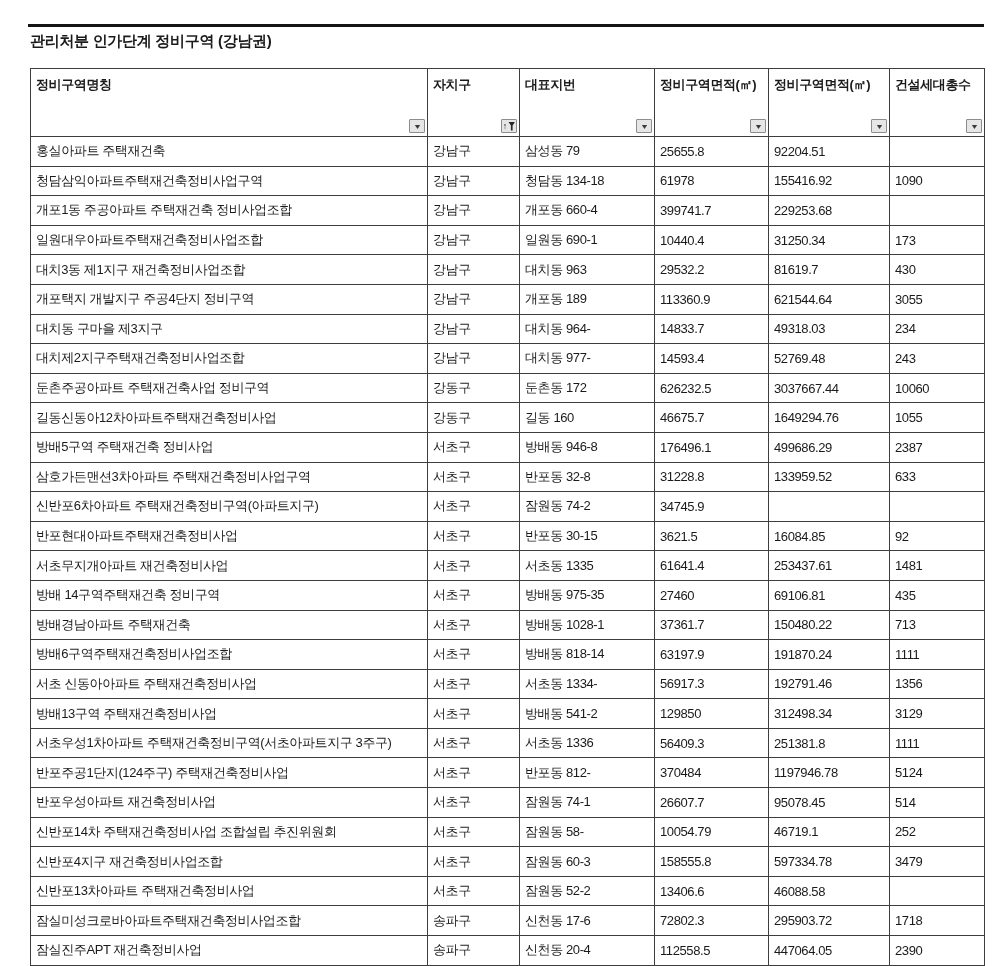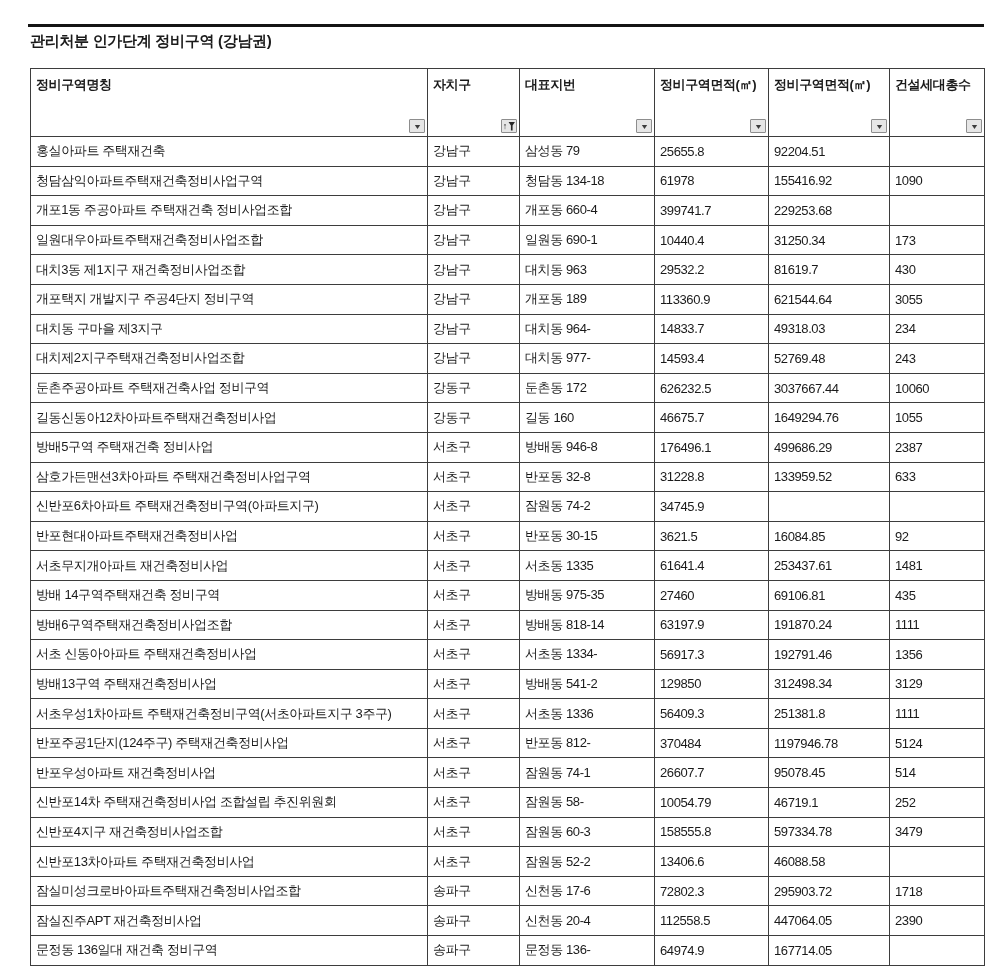--- a/index.html
+++ b/index.html
@@ -211,20 +211,28 @@
       </tr>
       <tr>
         <td>방배 14구역주택재건축 정비구역</td>
         <td>서초구</td>
         <td>방배동 975-35</td>
         <td>27460</td>
         <td>69106.81</td>
         <td>435</td>
       </tr>
       <tr>
+        <td>방배경남아파트 주택재건축</td>
+        <td>서초구</td>
+        <td>방배동 1028-1</td>
+        <td>37361.7</td>
+        <td>150480.22</td>
+        <td>713</td>
+      </tr>
+      <tr>
         <td>방배6구역주택재건축정비사업조합</td>
         <td>서초구</td>
         <td>방배동 818-14</td>
         <td>63197.9</td>
         <td>191870.24</td>
         <td>1111</td>
       </tr>
       <tr>
         <td>서초 신동아아파트 주택재건축정비사업</td>
         <td>서초구</td>

